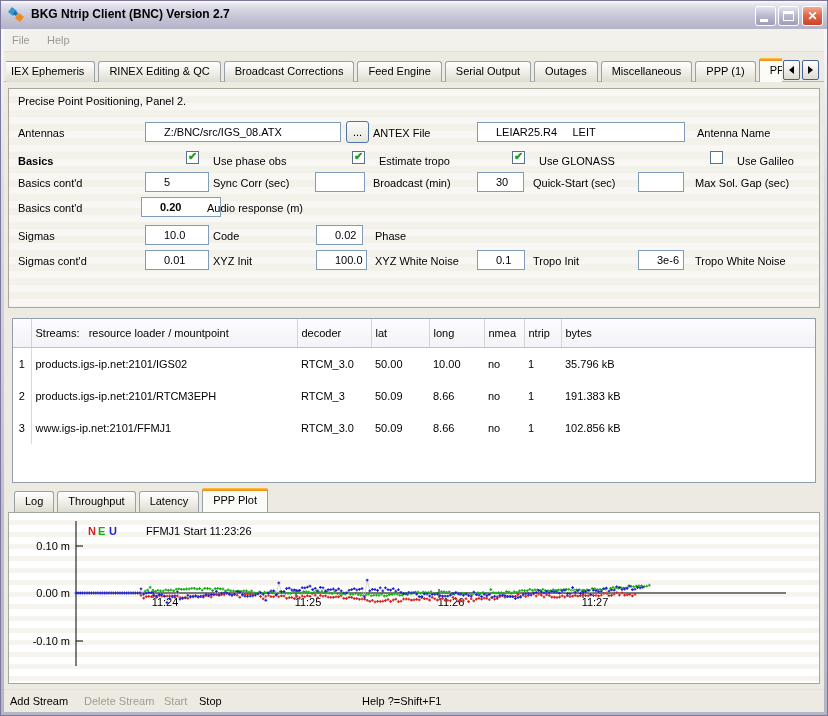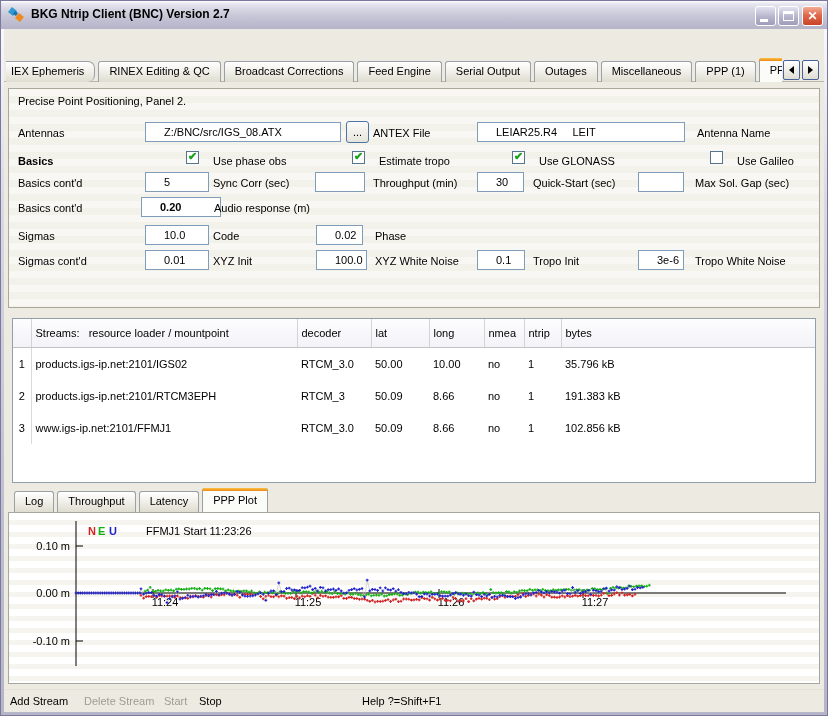--- a/index.html
+++ b/index.html
@@ -26,21 +26,21 @@
   
   .client{position:absolute;left:3px;right:3px;top:28px;bottom:3px;background:#edebe1;overflow:hidden;}
   .menubar{position:absolute;left:0;right:0;top:0;height:23px;background:#f2f1ec;border-bottom:1px solid #e2e0d4;}
   .menuitem{position:absolute;top:5px;color:#9c9a90;}
   .menuitem.file{left:8px;} .menuitem.help{left:43px;}
   
   .tabrow{position:absolute;left:2px;right:42px;top:29px;height:24px;display:flex;align-items:flex-end;overflow:hidden;z-index:3;}
   .tab{flex:0 0 auto;height:21px;line-height:19px;padding:0 10px;margin-right:3px;
     background:linear-gradient(#ffffff,#f0efe8 50%,#dfddd0);
     border:1px solid #99a1a6;border-bottom:none;border-radius:3px 3px 0 0;white-space:nowrap;cursor:default;position:relative;}
-  .tab.first{margin-left:-6px;border-radius:7px;}
+  .tab.first{margin-left:-6px;}
   .tab.active{height:24px;line-height:23px;background:#fbfbf8;z-index:4;}
   .tab.active::before{content:"";position:absolute;left:-1px;right:-1px;top:-1px;height:3px;
     background:linear-gradient(#ffc23e,#e9861a);border-radius:3px 3px 0 0;}
   .paneline{position:absolute;left:0;right:0;top:52px;height:1px;background:#b9b7aa;z-index:1;}
   .tab-arrows{position:absolute;right:5px;top:31px;display:flex;gap:2px;z-index:5;}
   .arrbtn{width:17px;height:20px;border:1px solid #46629b;border-radius:2px;background:linear-gradient(#ffffff,#dedcd2);
     display:flex;align-items:center;justify-content:center;}
   .tri-left{width:0;height:0;border-top:4px solid transparent;border-bottom:4px solid transparent;border-right:5px solid #000;}
   .tri-right{width:0;height:0;border-top:4px solid transparent;border-bottom:4px solid transparent;border-left:5px solid #000;}
   
@@ -93,20 +93,24 @@
     <div class="winbtn max">
         <span class="glyph-max"></span>
       </div>
     <div class="winbtn close">
         <span class="glyph-close">✕</span>
       </div>
   </div>
 
   <div class="client">
 
+    <div class="menubar">
+      <span class="menuitem file">File</span>
+      <span class="menuitem help">Help</span>
+    </div>
 
     <div class="paneline"></div>
     <div class="tabrow" id="top-tabs">
         <div class="tab first">IEX Ephemeris</div>
         <div class="tab">RINEX Editing &amp; QC</div>
         <div class="tab">Broadcast Corrections</div>
         <div class="tab">Feed Engine</div>
         <div class="tab">Serial Output</div>
         <div class="tab">Outages</div>
         <div class="tab">Miscellaneous</div>
@@ -139,29 +143,29 @@
     <span class="lbl" style="left:375px;top:125px;">Estimate tropo</span>
     <span class="cb checked" style="left:508px;top:122px;"></span>
     <span class="lbl" style="left:535px;top:125px;">Use GLONASS</span>
     <span class="cb" style="left:706px;top:122px;"></span>
     <span class="lbl" style="left:733px;top:125px;">Use Galileo</span>
 
     <span class="lbl" style="left:14px;top:147px;">Basics cont'd</span>
     <input class="inp" style="left: 141px; top: 143px; width: 64px;" value="5">
     <span class="lbl" style="left:209px;top:147px;">Sync Corr (sec)</span>
     <input class="inp" style="left: 311px; top: 143px; width: 50px;" value="">
-    <span class="lbl" style="left:369px;top:147px;">Throughput (min)</span>
+    <span class="lbl" style="left:369px;top:147px;">Broadcast (min)</span>
     <input class="inp" style="left: 473px; top: 143px; width: 47px;" value="30">
     <span class="lbl" style="left:529px;top:147px;">Quick-Start (sec)</span>
     <input class="inp" style="left: 634px; top: 143px; width: 46px;" value="">
     <span class="lbl" style="left:691px;top:147px;">Max Sol. Gap (sec)</span>
 
     <span class="lbl" style="left:14px;top:172px;">Basics cont'd</span>
     <input class="inp" style="left: 137px; top: 168px; width: 80px; font-weight: bold;" value="0.20">
-    <span class="lbl" style="left:210px;top:172px;">Audio response (m)</span>
+    <span class="lbl" style="left:203px;top:172px;">Audio response (m)</span>
 
     <span class="lbl" style="left:14px;top:200px;">Sigmas</span>
     <input class="inp" style="left: 141px; top: 196px; width: 64px;" value="10.0">
     <span class="lbl" style="left:209px;top:200px;">Code</span>
     <input class="inp" style="left: 312px; top: 196px; width: 47px;" value="0.02">
     <span class="lbl" style="left:371px;top:200px;">Phase</span>
 
     <span class="lbl" style="left:14px;top:225px;">Sigmas cont'd</span>
     <input class="inp" style="left: 141px; top: 221px; width: 64px;" value="0.01">
     <span class="lbl" style="left:209px;top:225px;">XYZ Init</span>

